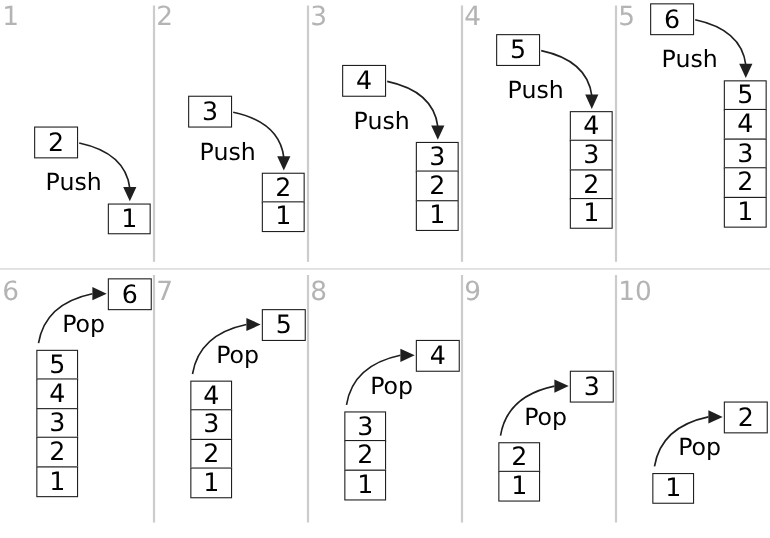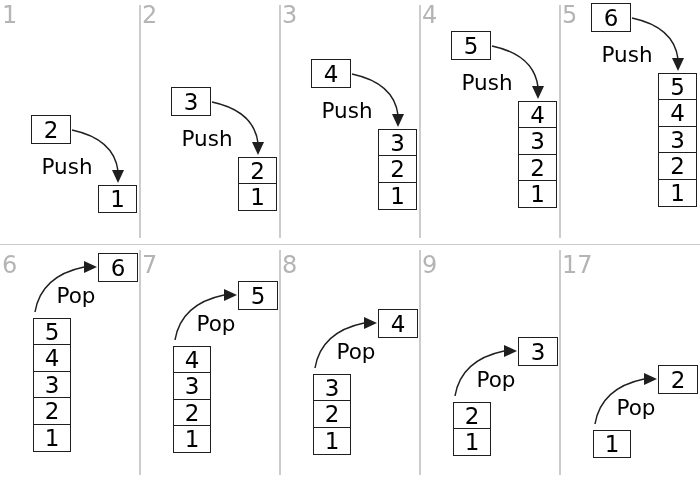--- a/index.html
+++ b/index.html
@@ -161,21 +161,21 @@
         <div class="stack" style="left: 33px; top: 157px; width: 38px;">
           <div class="cell">2</div>
           <div class="cell">1</div>
         </div>
         <svg class="arrow-svg" viewBox="0 0 140 244">
           <path d="M 35 151 Q 41 115 84 106" fill="none" stroke="#1f1f1f" stroke-width="1.5"></path>
           <polygon points="84,100 84,112 97,106" fill="#1f1f1f"></polygon>
         </svg>
       </div>
       <div class="panel" style="left: 560px; top: 245px;">
-        <div class="panel-num" style="top: 8px;">17</div>
+        <div class="panel-num" style="top: 8px;">10</div>
         <div class="moving" style="left: 98px; top: 120px;">2</div>
         <div class="op" style="left: 50px; width: 52px; top: 152px;">Pop</div>
         <div class="stack" style="left: 33px; top: 185px; width: 38px;">
           <div class="cell">1</div>
         </div>
         <svg class="arrow-svg" viewBox="0 0 140 244">
           <path d="M 35 179 Q 41 143 84 134" fill="none" stroke="#1f1f1f" stroke-width="1.5"></path>
           <polygon points="84,128 84,140 97,134" fill="#1f1f1f"></polygon>
         </svg>
       </div>

